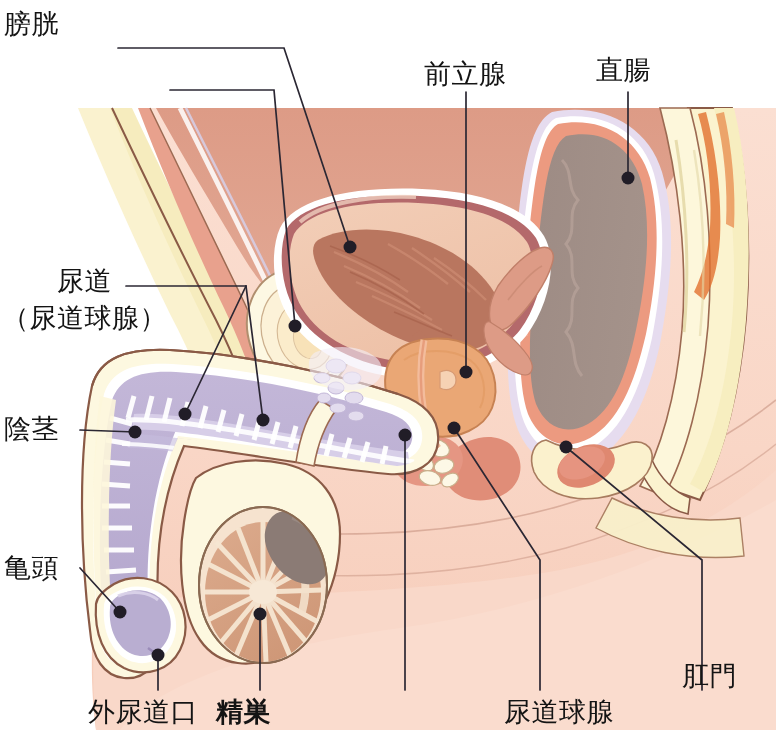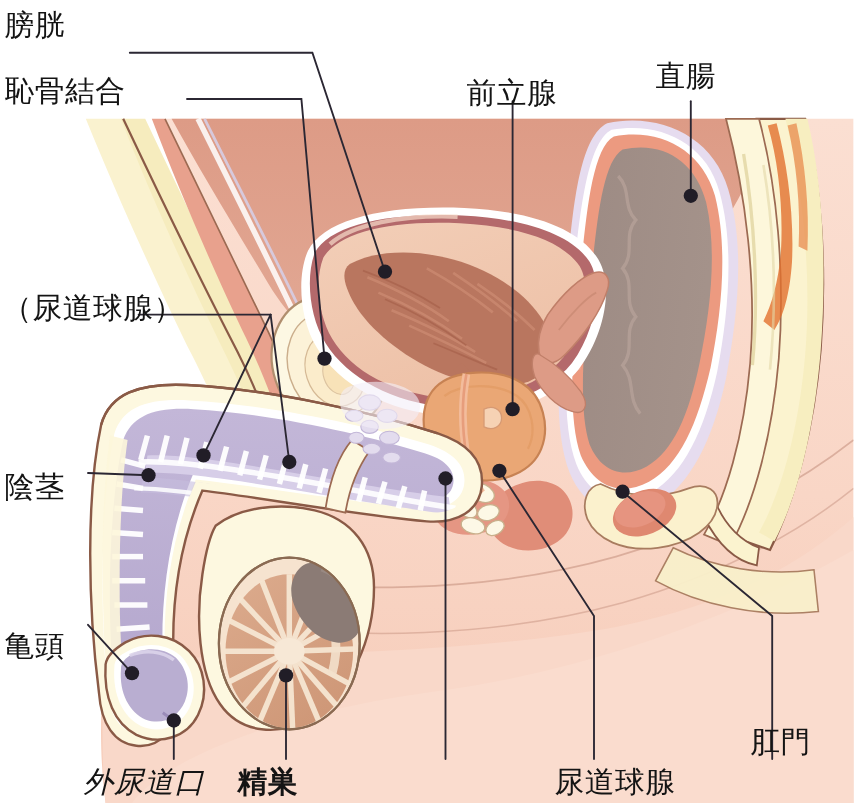--- a/index.html
+++ b/index.html
@@ -454,26 +454,26 @@
       <circle cx="628" cy="178" r="6.5"></circle>
       <circle cx="158" cy="655" r="6.5"></circle>
       <circle cx="260" cy="614" r="6.5"></circle>
       <circle cx="405" cy="435" r="6.5"></circle>
       <circle cx="454" cy="428" r="6.5"></circle>
       <circle cx="566" cy="447" r="6.5"></circle>
     </g>
   </svg>
 
   <div class="lbl" style="left:4px;top:8px;">膀胱</div>
-  <div class="lbl" style="left:4px;top:68px;">恥骨結合</div>
   <div class="lbl two-line" style="left:2px;top:262px;">
+    <span>尿道</span>
     <span>（尿道球腺）</span>
   </div>
-  <div class="lbl" style="left:4px;top:428px;">陰茎</div>
-  <div class="lbl" style="left:4px;top:552px;margin-top:20px;">亀頭</div>
-  <div class="lbl" style="left:424px;top:70px;">前立腺</div>
+  <div class="lbl" style="left:4px;top:413px;">陰茎</div>
+  <div class="lbl" style="left:4px;top:552px;">亀頭</div>
+  <div class="lbl" style="left:424px;top:58px;">前立腺</div>
   <div class="lbl" style="left:596px;top:54px;">直腸</div>
-  <div class="lbl" style="left:76px;top:696px;font-style:italic;">外尿道口</div>
+  <div class="lbl" style="left:88px;top:696px;">外尿道口</div>
   <div class="lbl" style="left:216px;top:696px;font-weight:bold;">精巣</div>
   <div class="lbl" style="left:504px;top:696px;">尿道球腺</div>
   <div class="lbl" style="left:682px;top:660px;">肛門</div>
 
 </div>
 
 </body></html>

